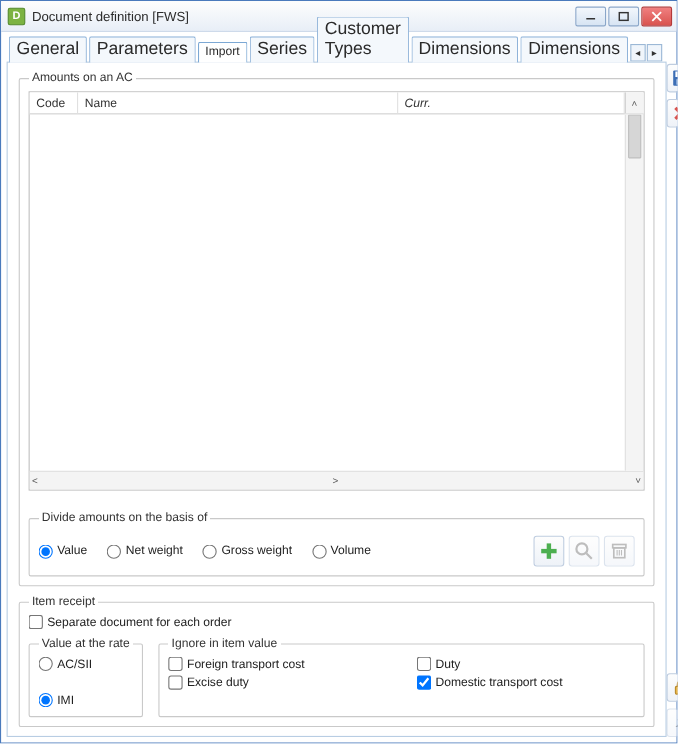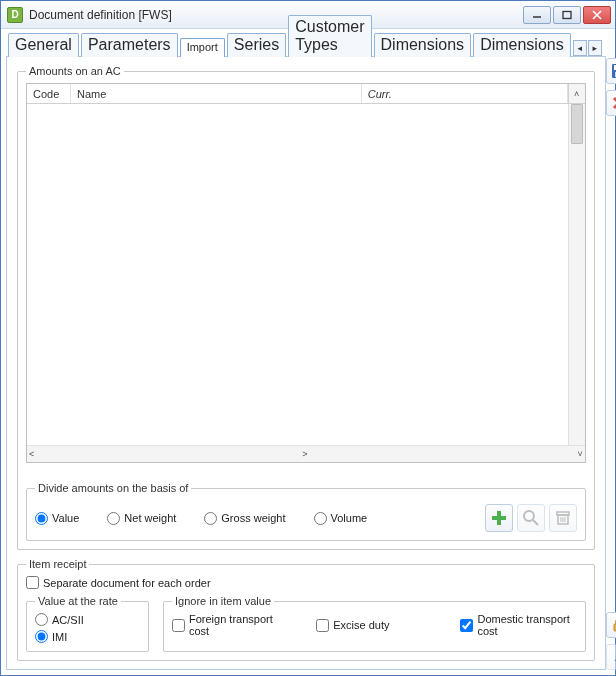--- a/index.html
+++ b/index.html
@@ -169,43 +169,43 @@
 .vscroll-thumb { position:absolute; top:0; left:2px; right:2px; height:40px; background:#d6d6d6; border:1px solid #bdbdbd; border-radius:1px;}
 .hscroll {
   height: 17px; background: #f4f4f4; border-top: 1px solid #e0e0e0;
   display: flex; align-items: center; justify-content: space-between;
   padding: 0 2px;
 }
 .hscroll .arrow, .th.scrolltop .arrow { font-size: 9px; color: #555; }
 .divide-row {
   display: flex; align-items: center; gap: 14px; margin-top: 4px;
 }
-.divide-row .controls { display: flex; gap: 28px; align-items: center; }
+.divide-row .controls { display: flex; gap: 18px; align-items: center; }
 .divide-row .right-btns { margin-left: auto; display: flex; gap: 4px; }
 .tool-btn {
   width: 28px; height: 28px;
   border: 1px solid #bfcde0;
   border-radius: 3px;
   background: linear-gradient(#fdfdfd, #eef2f8);
   display: flex; align-items: center; justify-content: center;
   cursor: pointer;
 }
 .tool-btn.disabled { opacity: 0.55; cursor: default; }
 .tool-btn svg { width: 18px; height: 18px; }
 label.radio, label.check {
   display: inline-flex; align-items: center; gap: 4px; cursor: pointer;
   color: #222;
 }
 input[type=radio], input[type=checkbox] { margin: 0; width:13px; height:13px; }
 .item-receipt-row { display: flex; gap: 14px; margin-top:4px; }
 .item-receipt-row > fieldset { flex: 0 0 auto; margin-bottom:0; }
-.item-receipt-row fieldset.rate { width: 123px; }
+.item-receipt-row fieldset.rate { width: 104px; }
 .item-receipt-row fieldset.ignore { flex: 1; }
-.ignore-grid { display: grid; grid-template-columns: 1fr 1fr 1fr; gap: 4px 28px; }
-.vstack { display:flex; flex-direction:column; gap:4px; }
+.ignore-grid { display: grid; grid-template-columns: 1fr 1fr; gap: 4px 28px; }
+.vstack { display:flex; flex-direction:column; gap:20px; }
 </style>
 </head>
 <body>
 
 <div class="window">
   <div class="titlebar">
     <div class="app-icon">D</div>
     <div class="title">Document definition [FWS]</div>
     <div class="win-controls">
       <div class="win-btn">
@@ -338,20 +338,24 @@
             </fieldset>
             <fieldset class="ignore">
               <legend>Ignore in item value</legend>
               <div class="ignore-grid">
                 <label class="check">
                   <input type="checkbox" style="">
                   <span>Foreign transport cost</span>
                 </label>
                 <label class="check">
                   <input type="checkbox" style="">
+                  <span>Duty</span>
+                </label>
+                <label class="check">
+                  <input type="checkbox" style="">
                   <span>Excise duty</span>
                 </label>
                 <label class="check">
                   <input type="checkbox" checked="" style="">
                   <span>Domestic transport cost</span>
                 </label>
               </div>
             </fieldset>
           </div>
         </fieldset>

